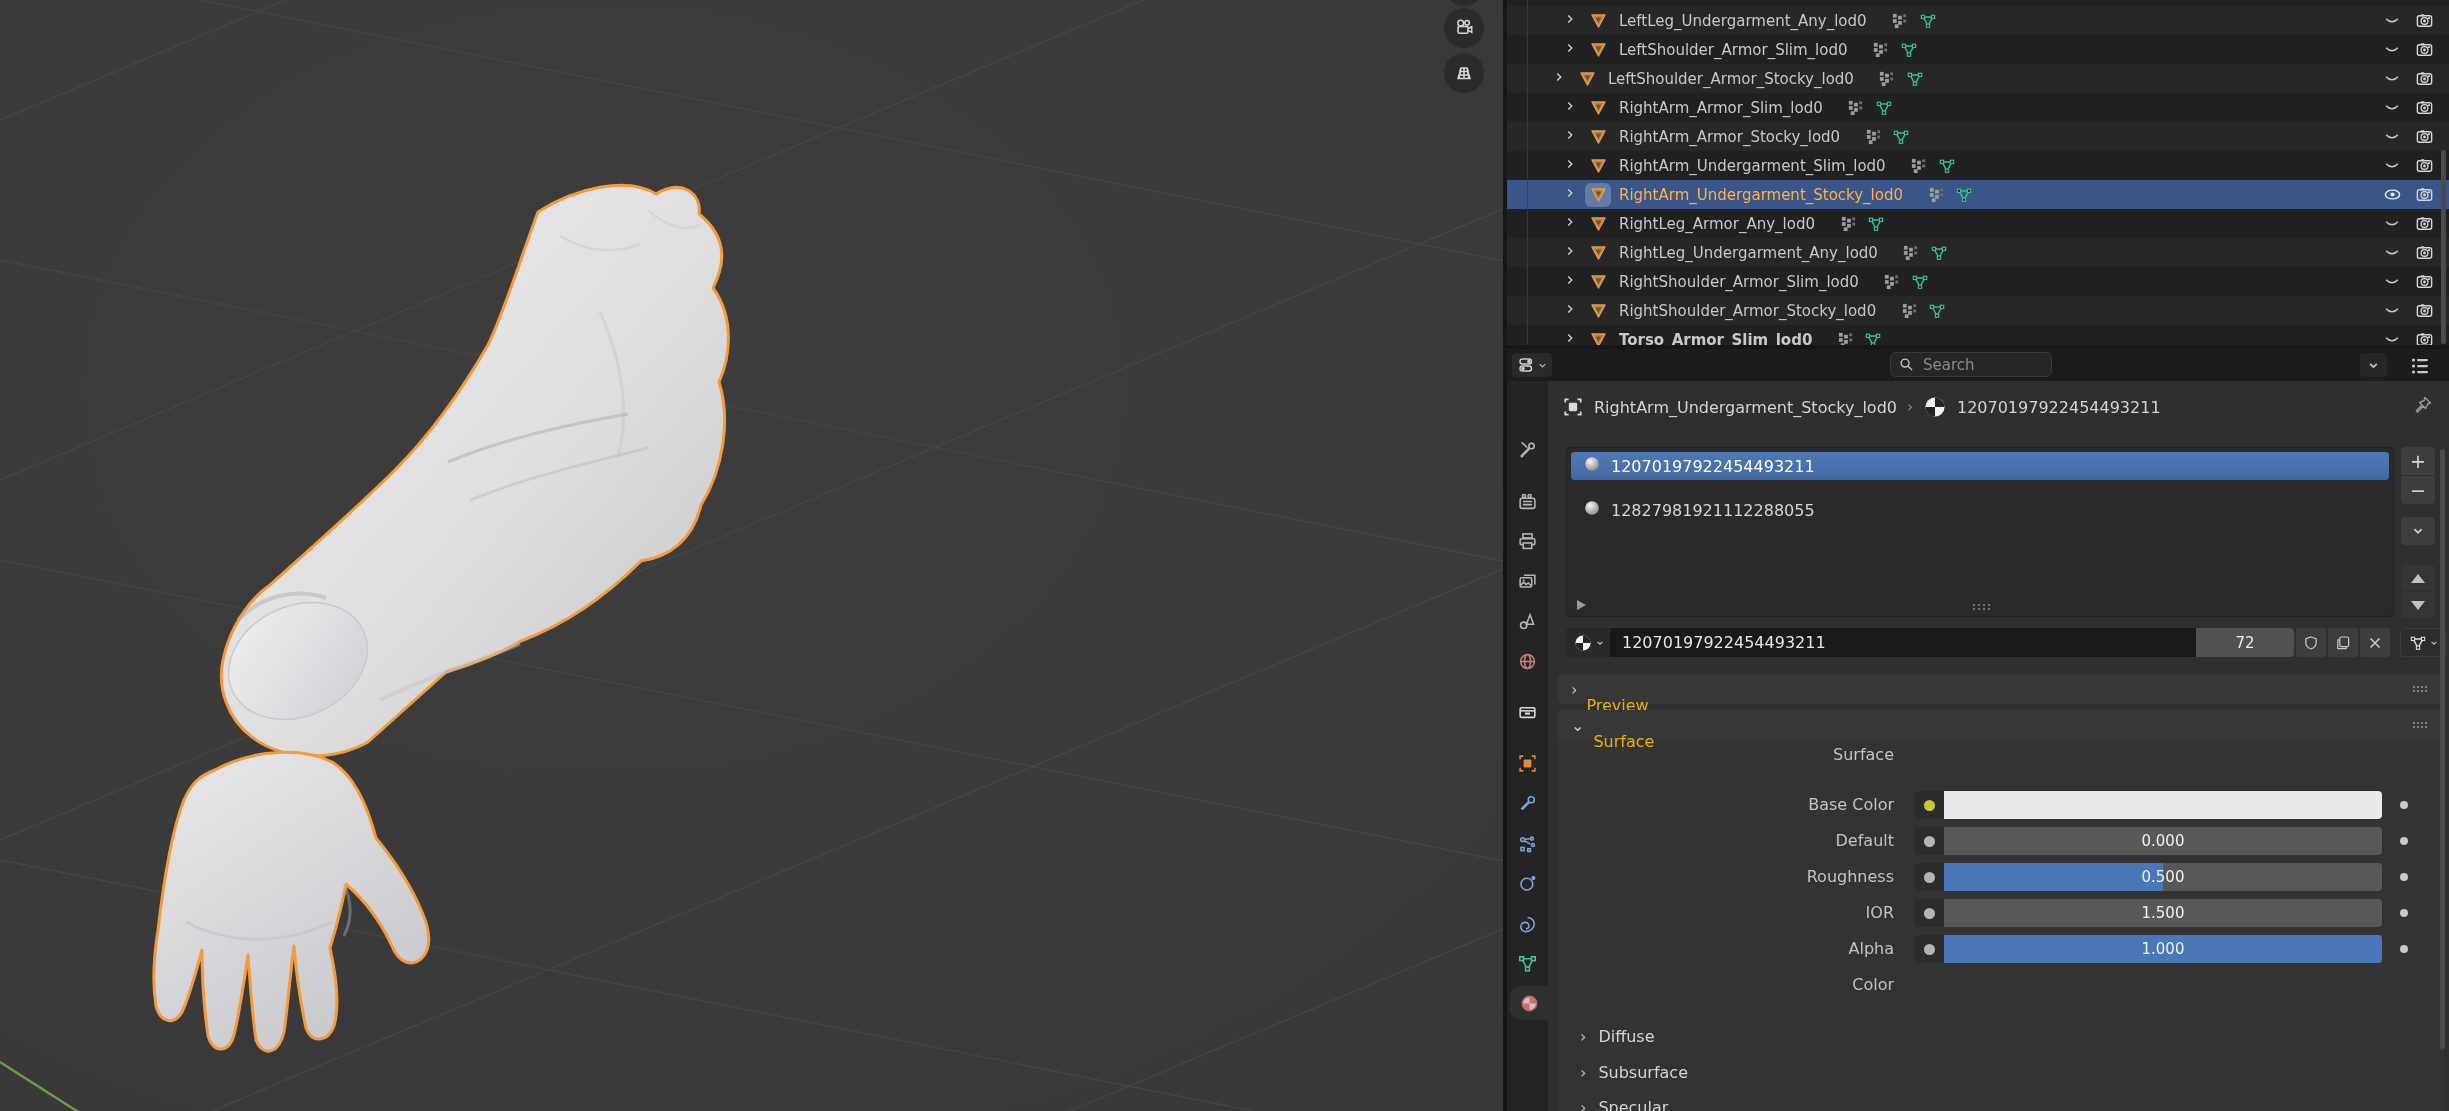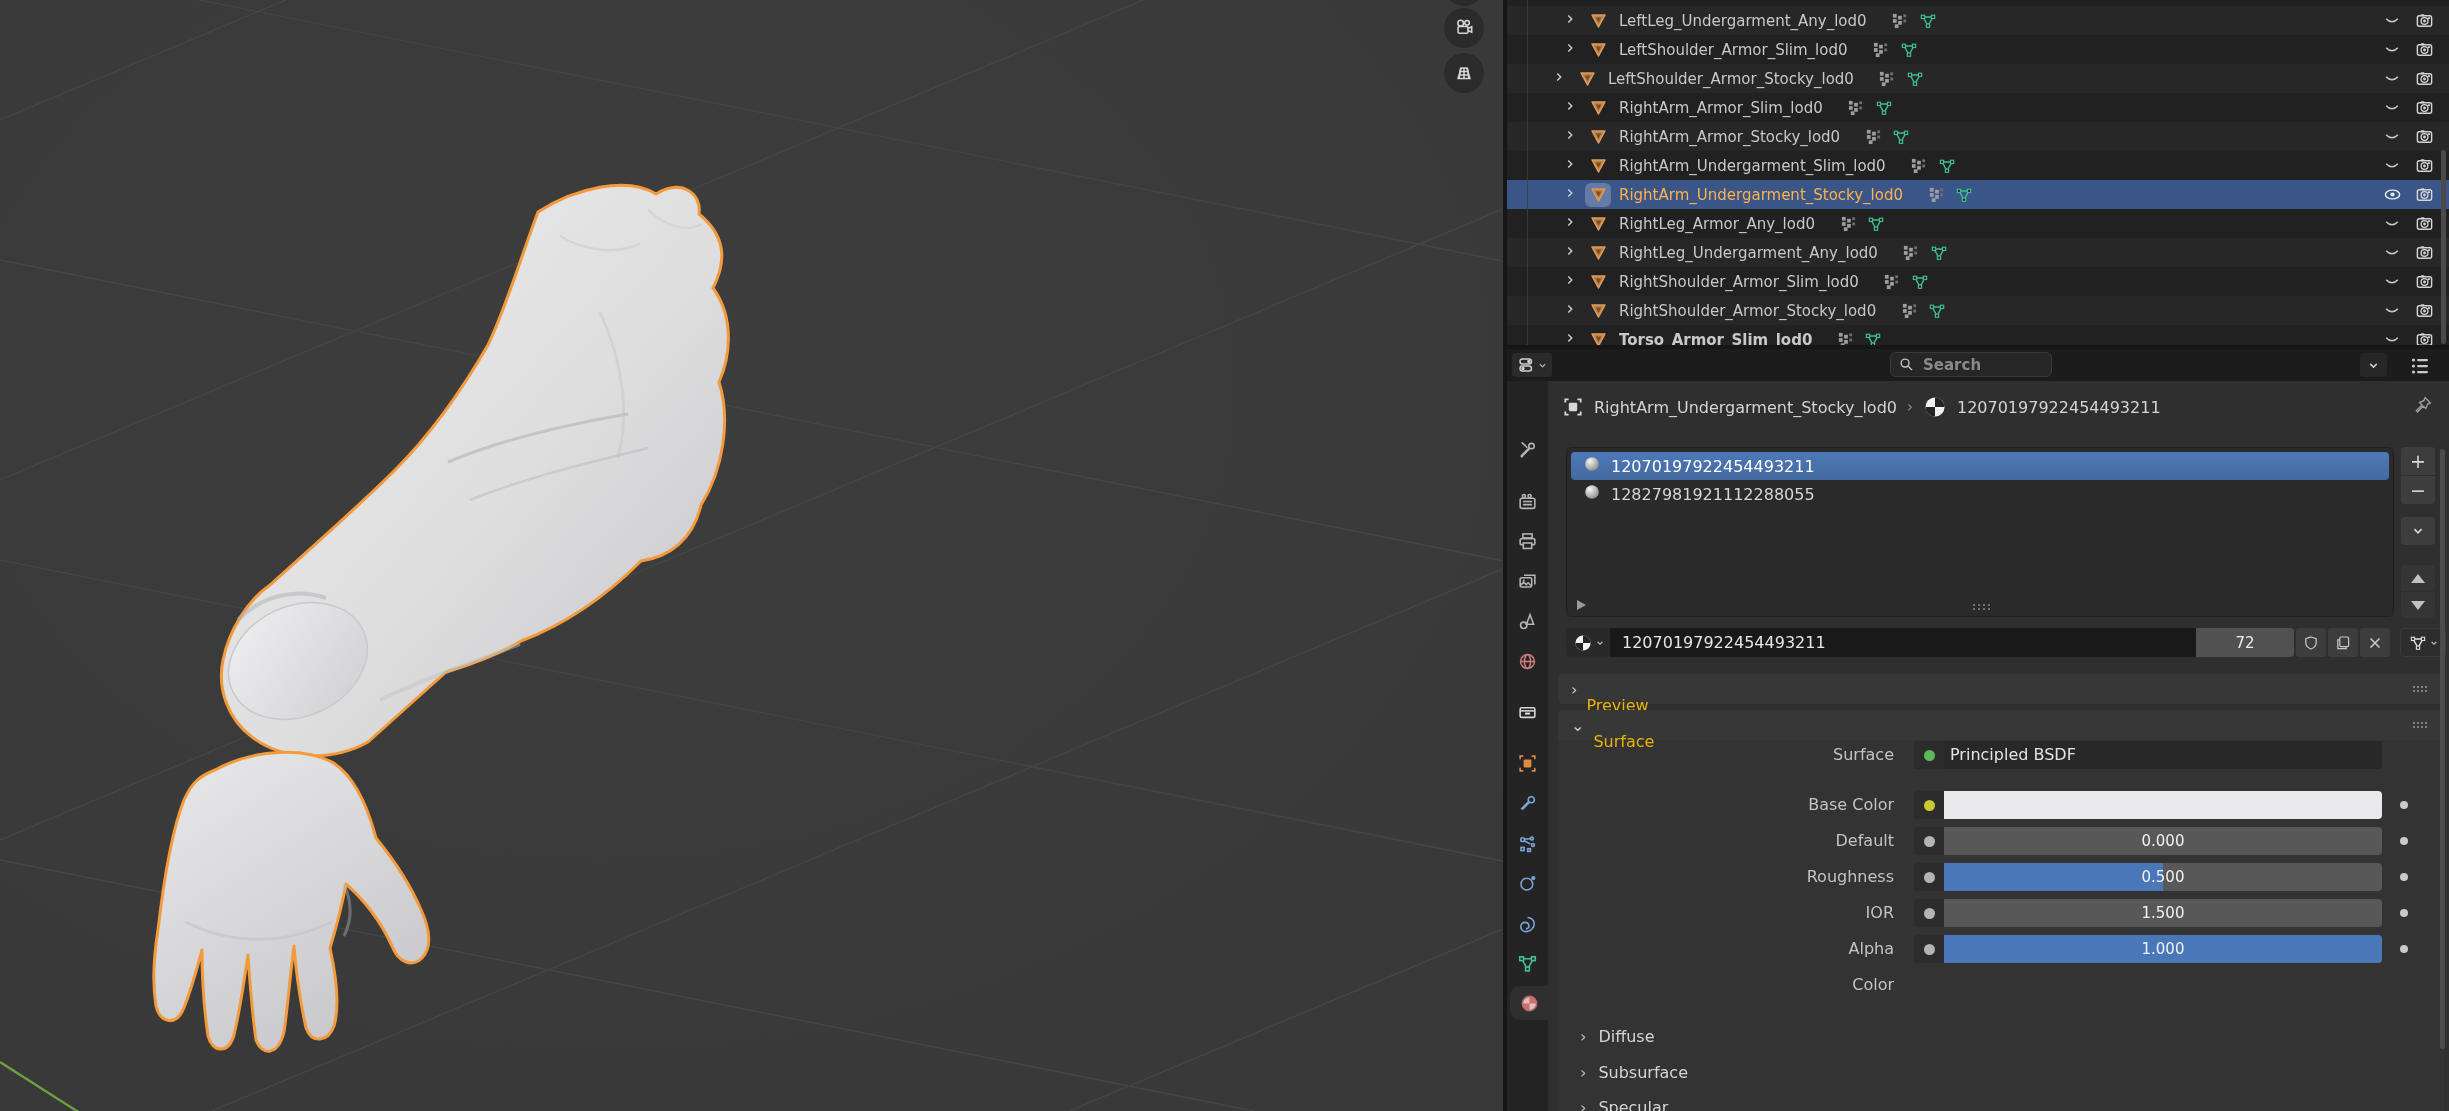--- a/index.html
+++ b/index.html
@@ -35,21 +35,21 @@
   .oscroll{left:934px;top:150px;width:5px;height:194px;background:#4a4a4a;border-radius:3px;z-index:6;}
 
   
   #props{left:1507px;top:349px;width:942px;height:762px;background:#2f2f2f;}
   #phead{left:0;top:0;width:942px;height:32px;background:#1c1c1c;}
   .edtype{left:5px;top:4px;width:40px;height:24px;background:#2a2a2a;border-radius:4px;
     display:flex;align-items:center;justify-content:center;gap:2px;}
   .search{left:383px;top:3px;width:162px;height:25px;background:#262626;border:1px solid #3a3a3a;border-radius:6px;
     display:flex;align-items:center;padding:0 8px;box-sizing:border-box;gap:7px;}
   .search input{background:transparent;border:none;outline:none;color:#cdcdcd;font-size:15px;width:110px;
-    font-family:"DejaVu Sans","Liberation Sans",sans-serif;font-weight:bold;}
+    font-family:"DejaVu Sans","Liberation Sans",sans-serif;}
   .search input::placeholder{color:#8a8a8a;}
   .hbtn{top:4px;width:27px;height:24px;background:#262626;border-radius:4px;display:flex;align-items:center;justify-content:center;color:#c9c9c9;}
 
   #tabstrip{left:0;top:32px;width:41px;height:730px;background:#242424;}
   .tab{position:absolute;left:0;width:41px;height:34px;display:flex;align-items:center;justify-content:center;}
   .tab.active{background:#2f2f2f;border-radius:10px 0 0 10px;left:3px;width:38px;}
   .tab svg{stroke-width:1.5;}
 
   #pcontent{left:41px;top:32px;width:901px;height:730px;overflow:hidden;}
 
@@ -1050,21 +1050,21 @@
                   <circle cx="10" cy="10" r="7.6" fill="url(#gSphereDup0)"></circle>
                   <defs>
                     <radialGradient id="gSphereDup0" cx="35%" cy="30%" r="75%">
                       <stop offset="0%" stop-color="#f6f6f6"></stop>
                       <stop offset="100%" stop-color="#8d8d8d"></stop>
                     </radialGradient>
                   </defs>
                 </svg></span>
               <span class="nm">12070197922454493211</span>
             </div>
-            <div class="slot" style="top: 32px; align-items: center;">
+            <div class="slot" style="top: 48px; align-items: center;">
               <span class="ic"><svg width="18" height="18" viewBox="0 0 20 20">
                   <circle cx="10" cy="10" r="7.6" fill="url(#gSphereDup1)"></circle>
                   <defs>
                     <radialGradient id="gSphereDup1" cx="35%" cy="30%" r="75%">
                       <stop offset="0%" stop-color="#f6f6f6"></stop>
                       <stop offset="100%" stop-color="#8d8d8d"></stop>
                     </radialGradient>
                   </defs>
                 </svg></span>
               <span class="nm">12827981921112288055</span>
@@ -1169,26 +1169,20 @@
             <circle cx="2" cy="6" r="1"></circle>
                 <circle cx="6" cy="6" r="1"></circle>
                 <circle cx="10" cy="6" r="1"></circle>
                 <circle cx="14" cy="6" r="1"></circle>
               </g>
           </svg>
         </div>
         <div id="surfrows">
             <div class="prow" style="left: 0px; top: 30px; width: 886px;">
               <span class="plbl">Surface</span>
-              <div class="pfield menu">
-                <span class="cap">
-                  <span class="dot" style="background:#5cb85c"></span>
-                </span>
-                <span class="mtxt">Principled BSDF</span>
-              </div>
             </div>
             <div class="prow" style="left: 0px; top: 80px; width: 886px;">
               <span class="plbl">Base Color</span>
               <div class="pfield color">
                 <span class="cap">
                   <span class="dot" style="background:#c8c832"></span>
                 </span>
                 <span class="swatch" style="background:#e9e9eb"></span>
               </div>
               <span class="deco"></span>

